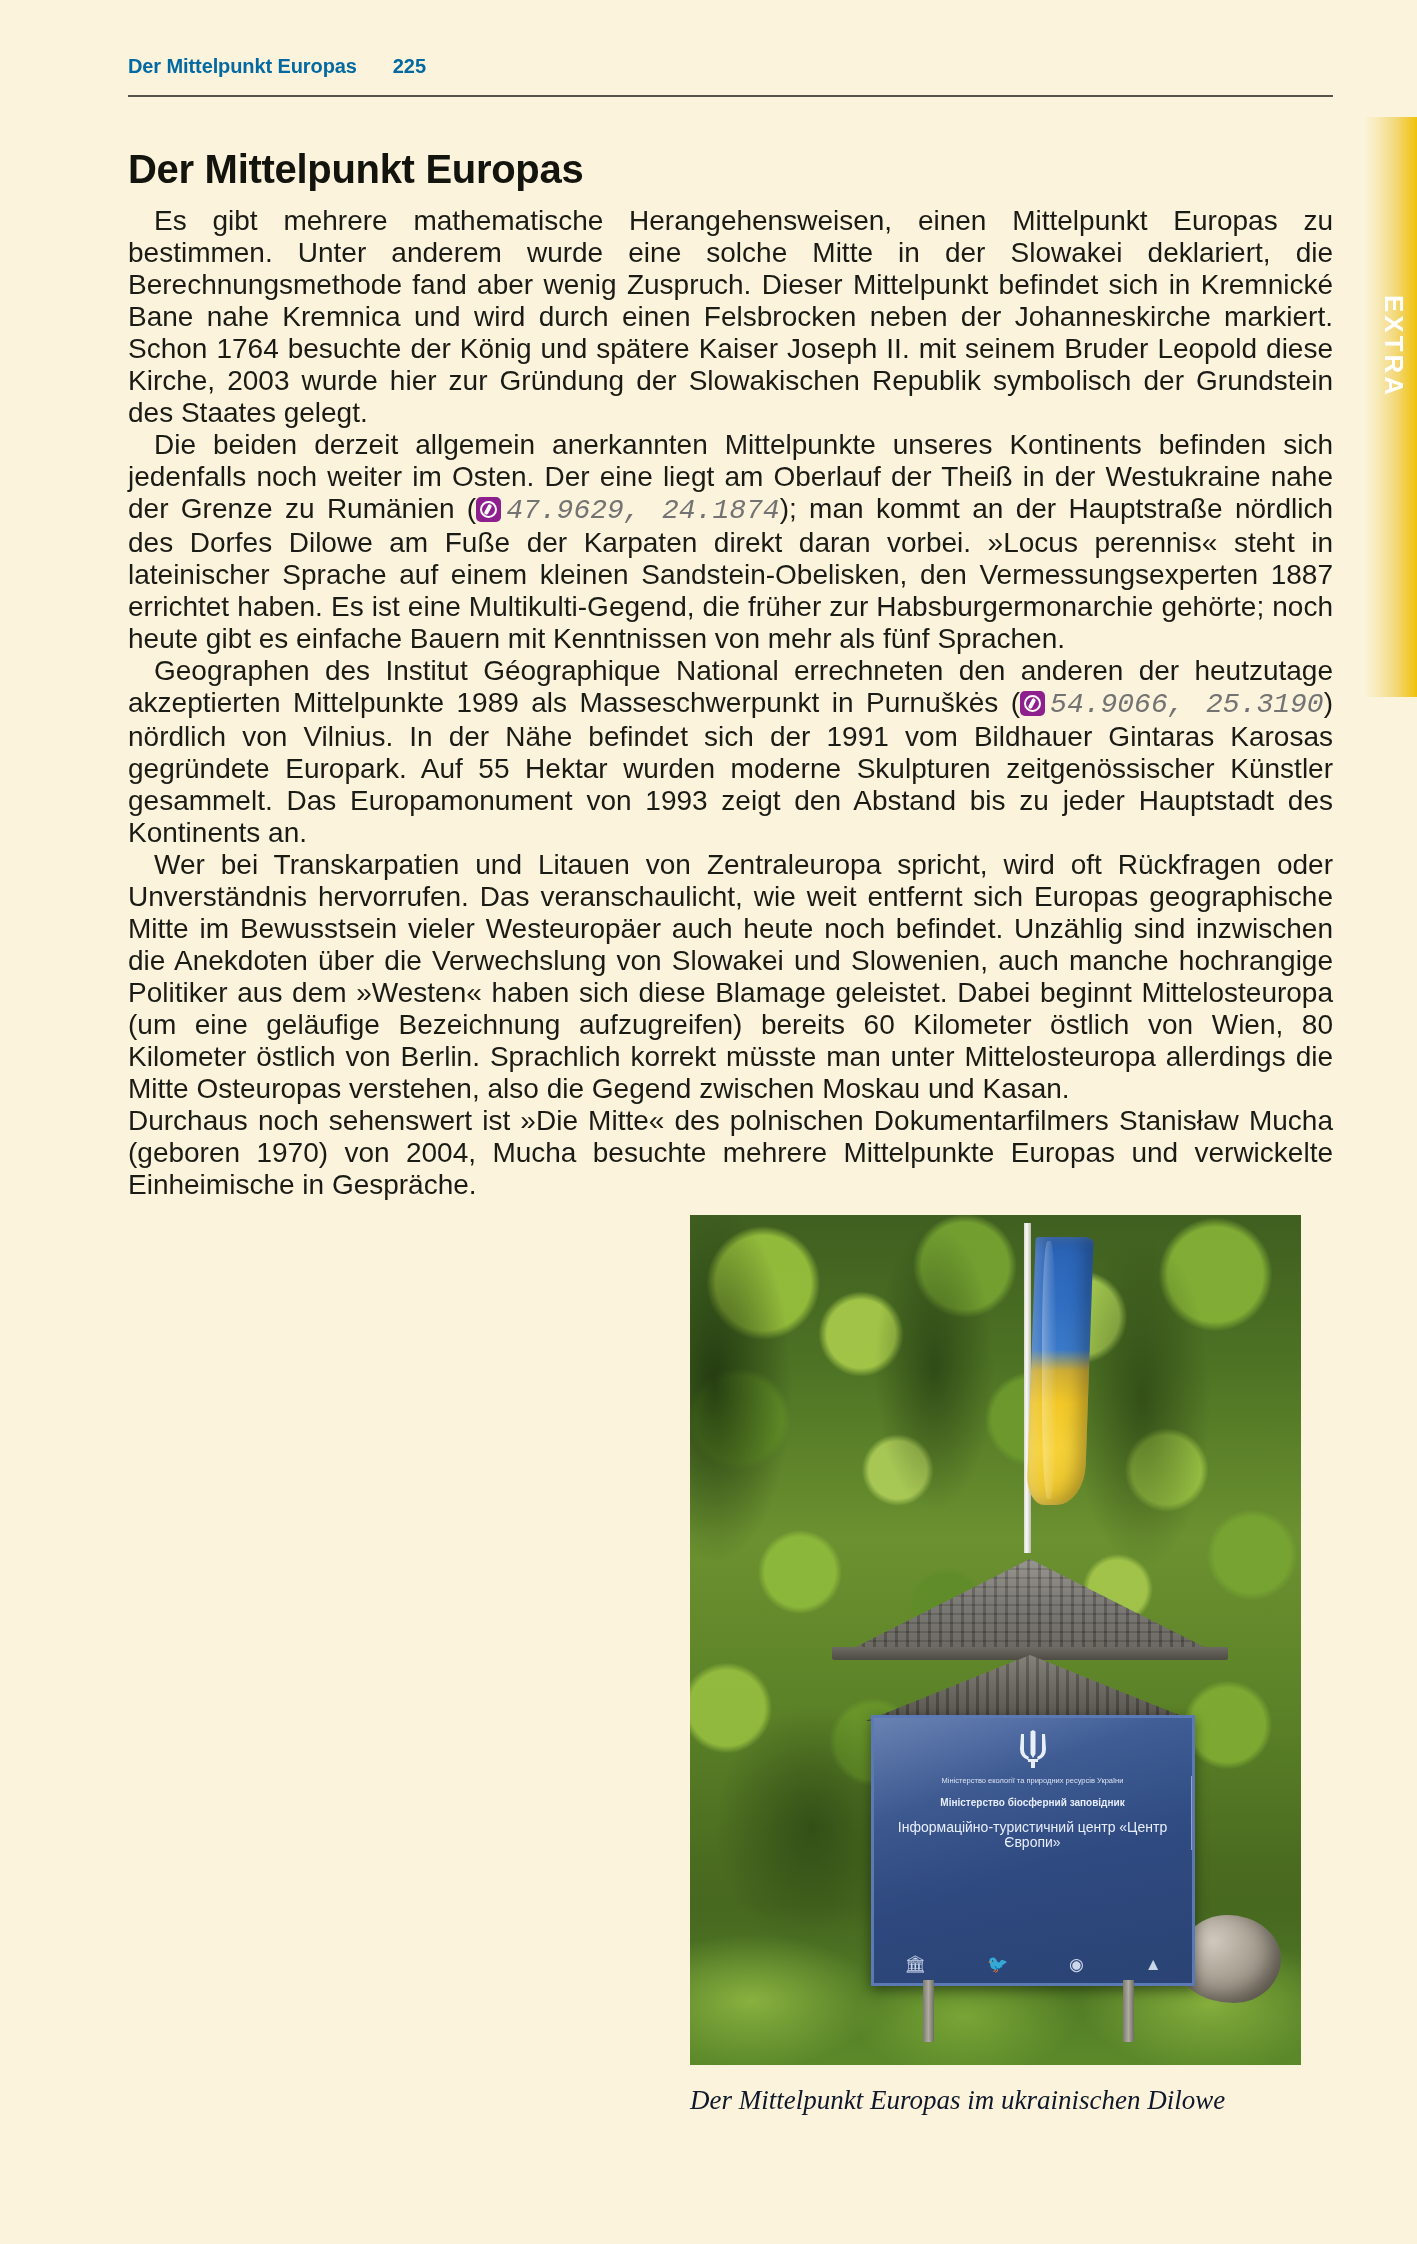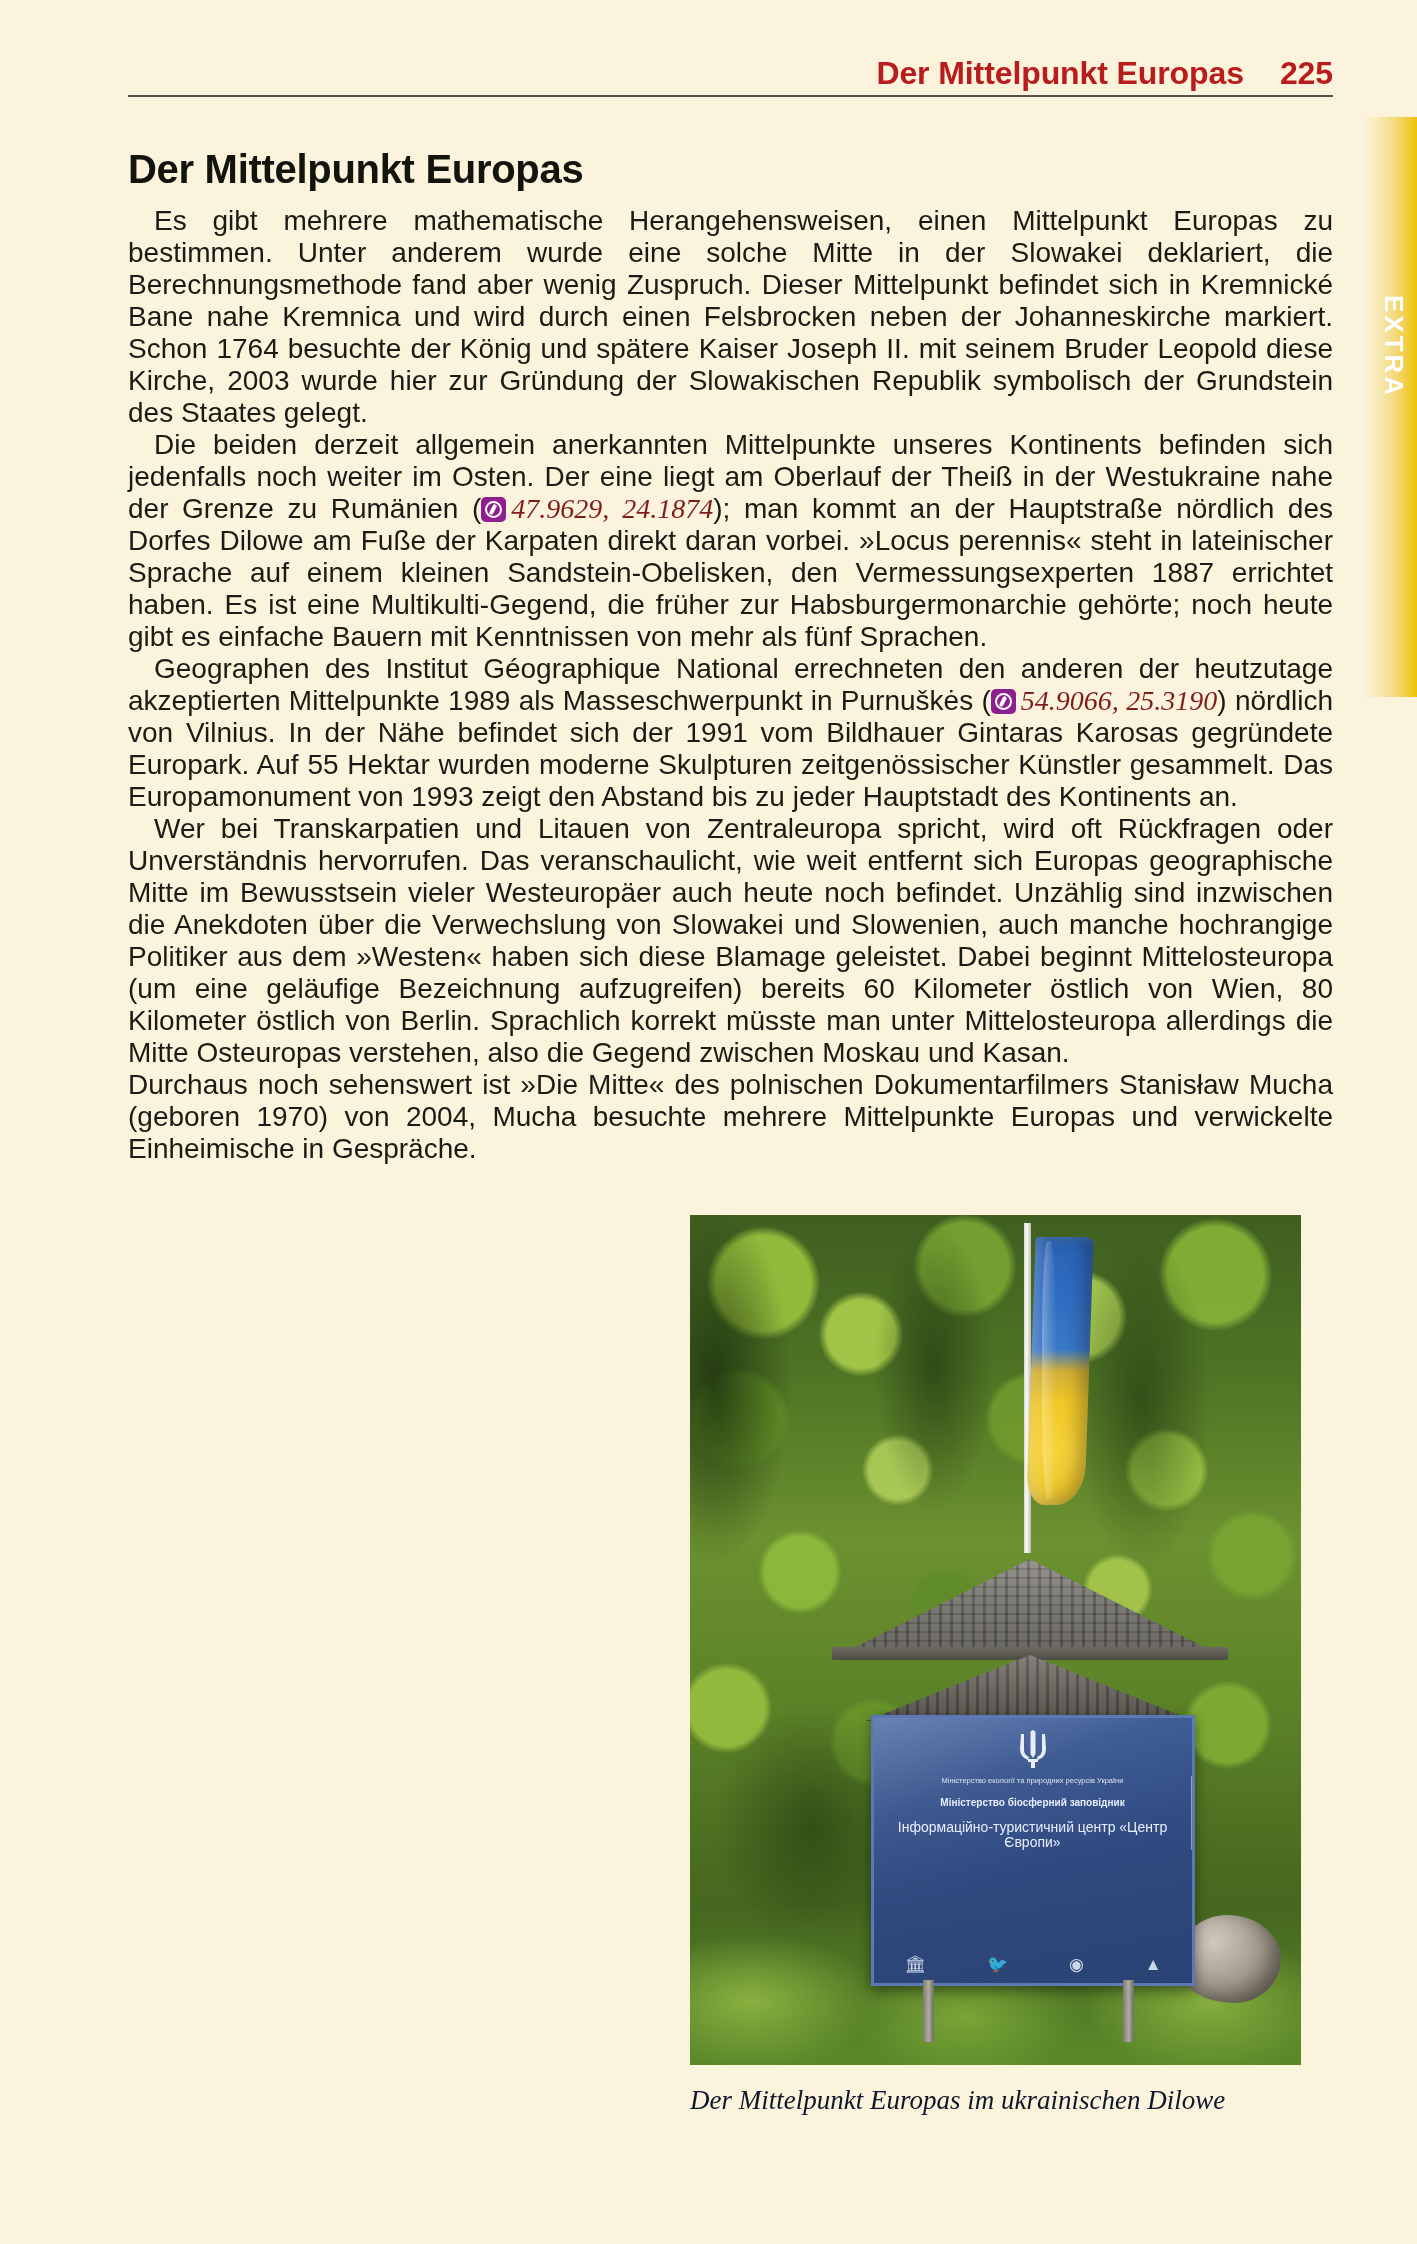--- a/index.html
+++ b/index.html
@@ -21,24 +21,23 @@
     inset: 0;
     background: #fbf3dc;
   }
 
   
   .running-head {
     position: absolute;
     left: 128px;
     top: 55px;
     width: 1205px;
-    text-align: right;
-    font-size: 32px;
+    font-size: 20px;
     font-weight: bold;
-    color: #b91c1c;
+    color: #0369a1;
     letter-spacing: -0.1px;
     white-space: nowrap;
   }
   .running-head .rh-title { }
   .running-head .rh-page {
     display: inline-block;
     margin-left: 36px;
     font-weight: bold;
   }
   .head-rule {
@@ -355,23 +354,23 @@
     font-family: "Liberation Serif", serif;
     font-style: italic;
     font-size: 27px;
     line-height: 36px;
     color: #0f172a;
     width: 585px;
   }
 
   
   .coord {
-    font-family: Liberation Serif, serif;
+    font-family: Liberation Mono, monospace;
     font-style: italic;
-    color: #7f1d1d;
+    color: #737373;
     white-space: nowrap;
   }
   .geo-icon {
     display: inline-block;
     width: 25px;
     height: 25px;
     border-radius: 5px;
     background: #8e1f8e;
     position: relative;
     vertical-align: -4px;

